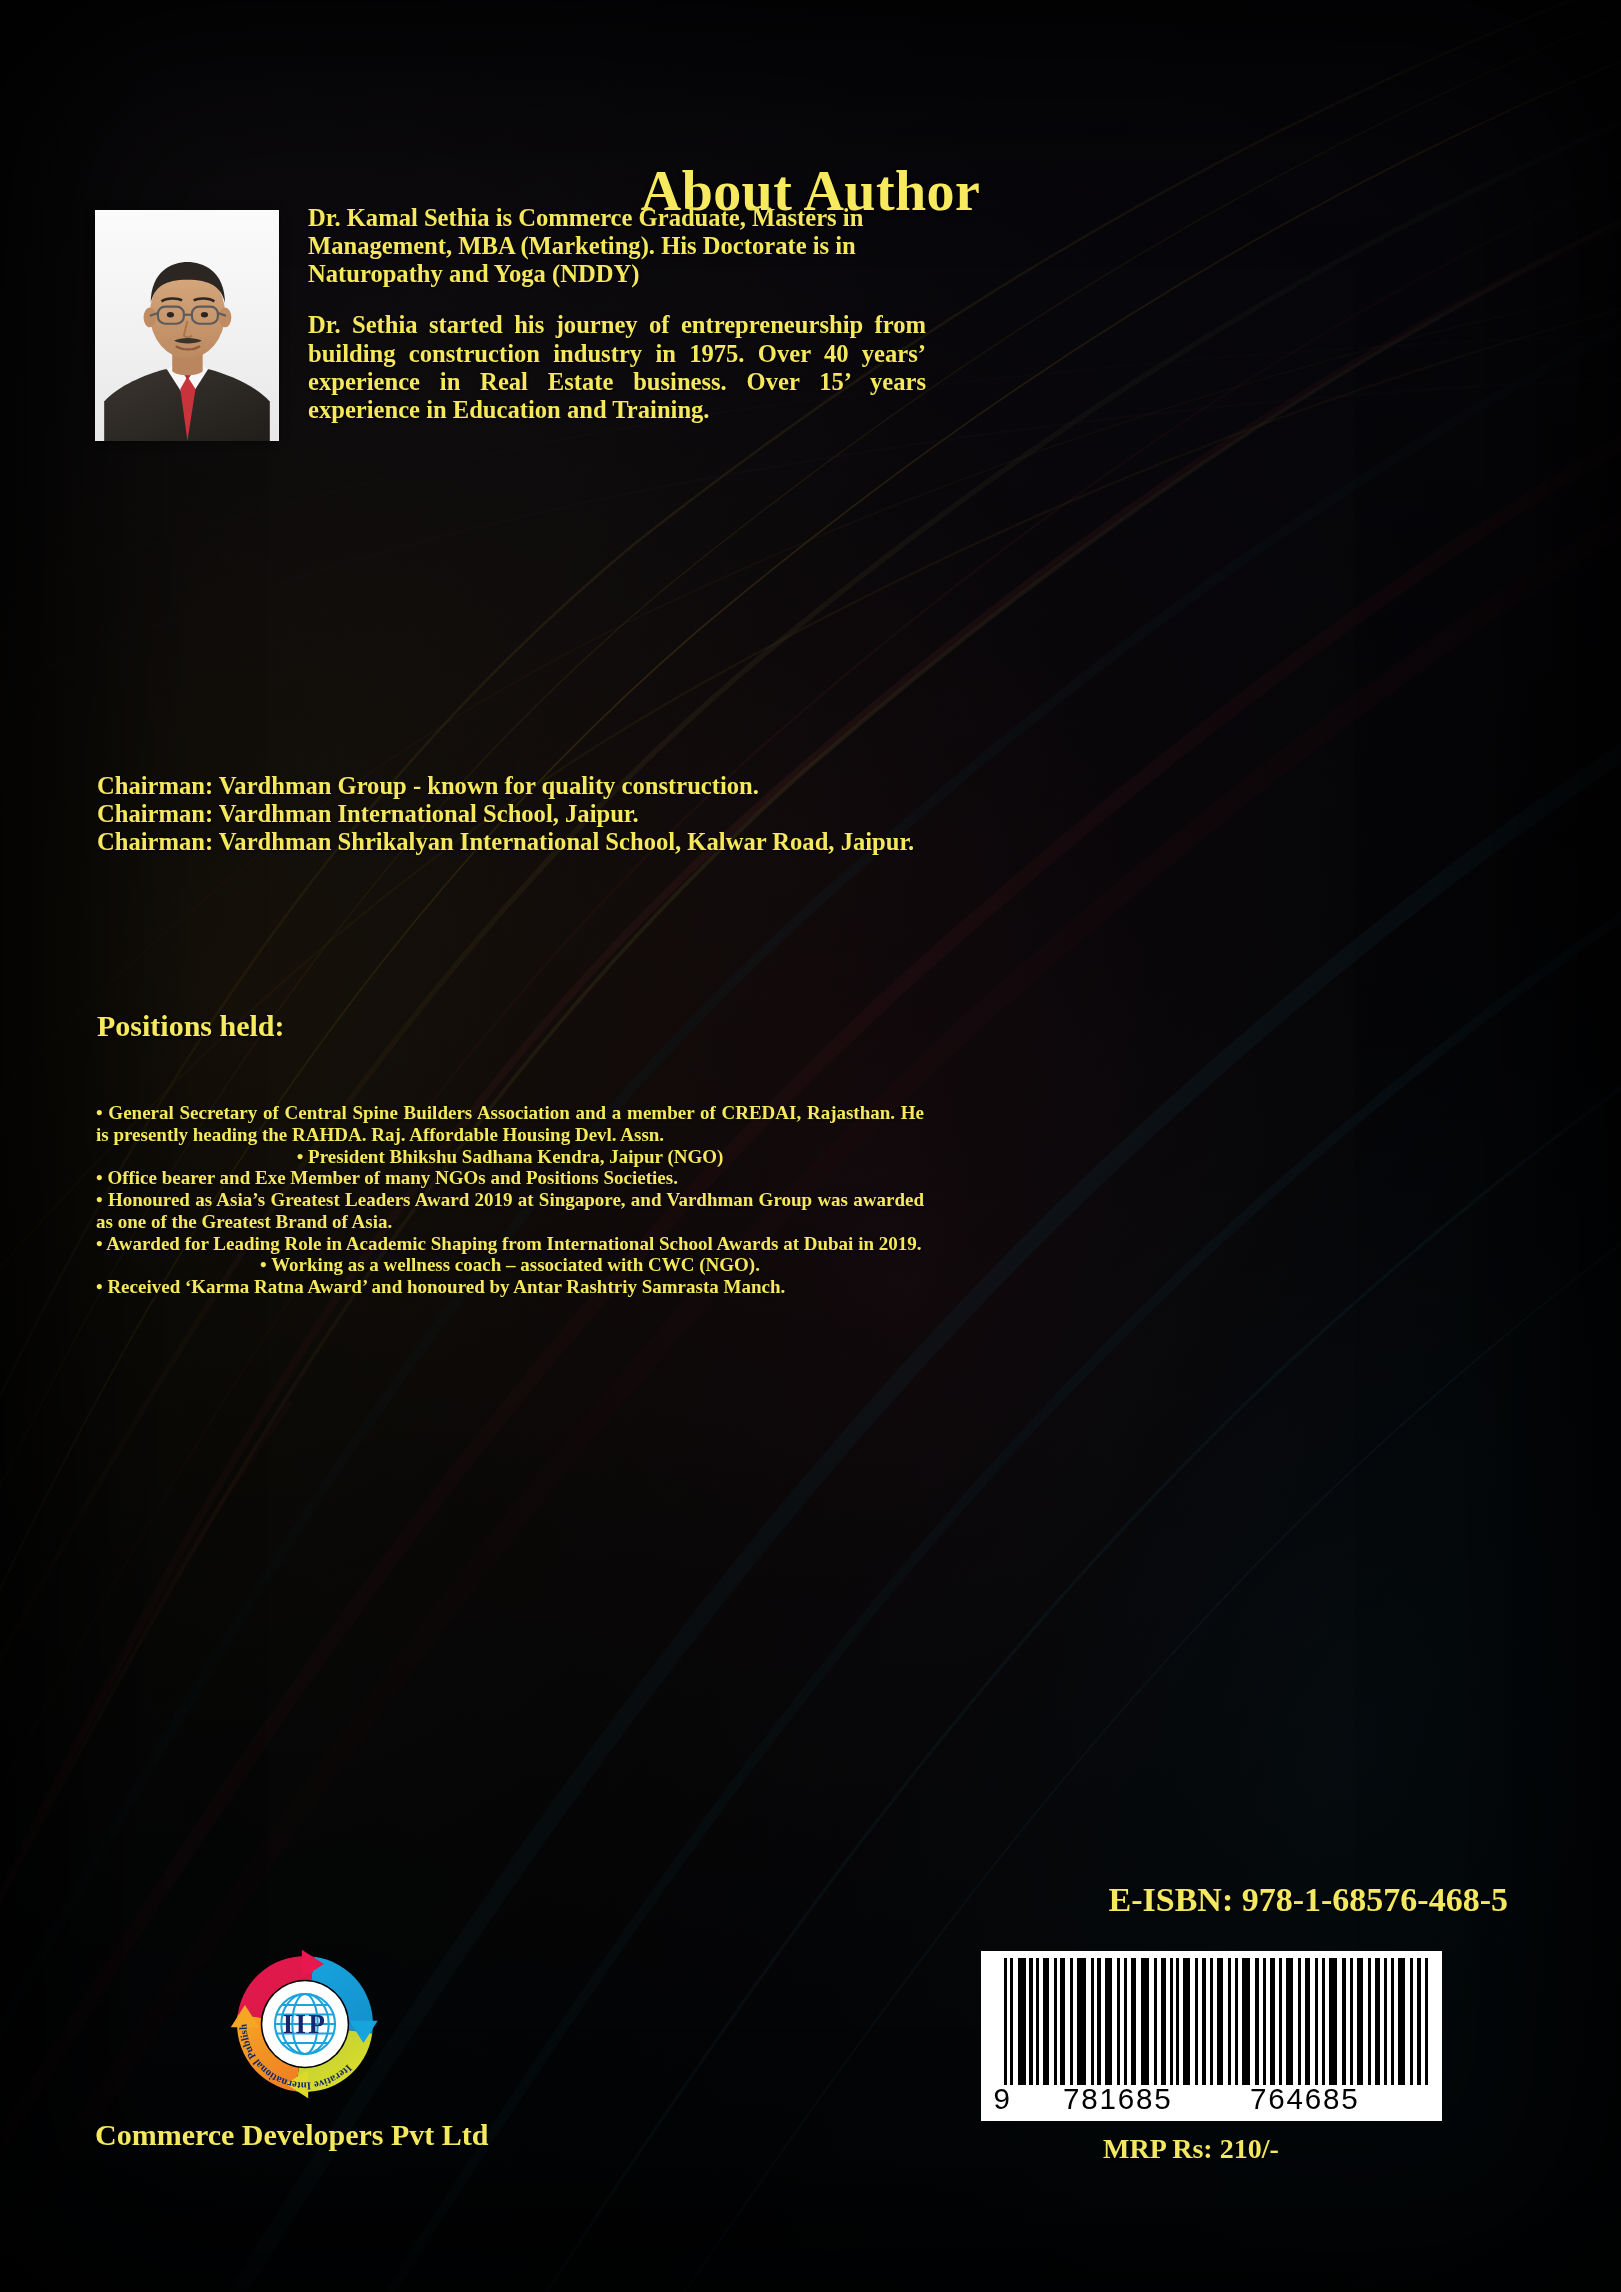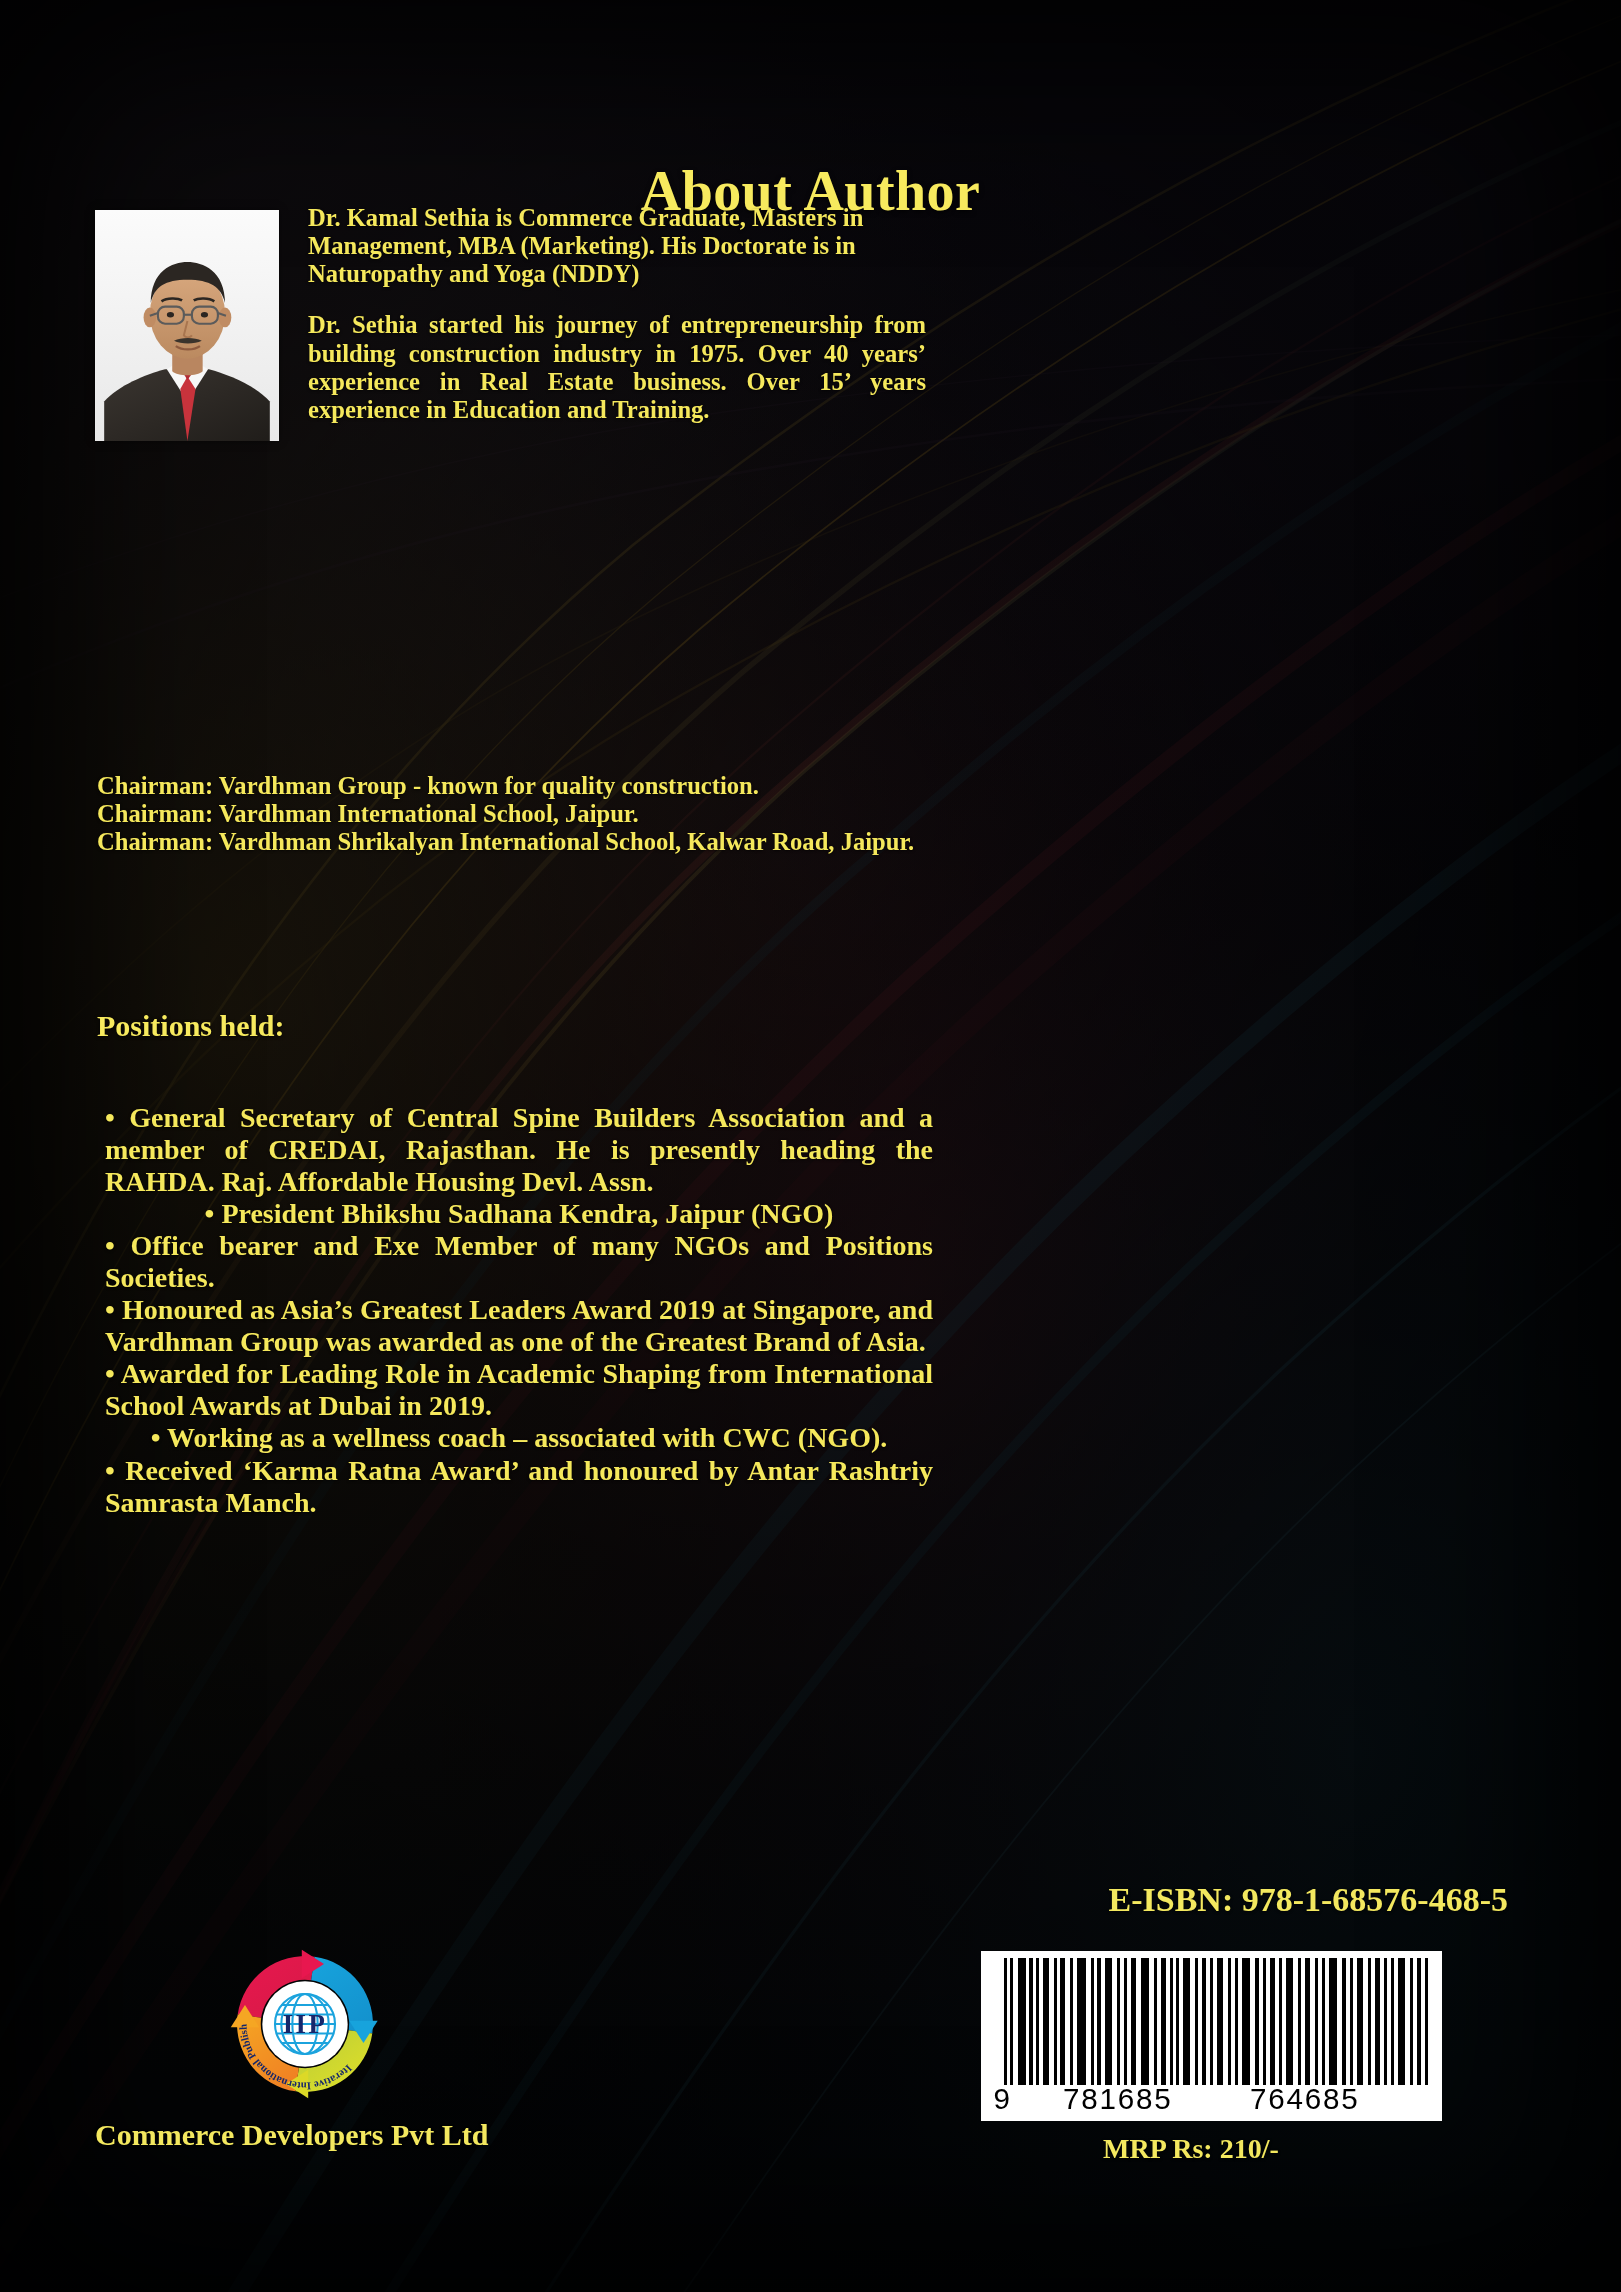--- a/index.html
+++ b/index.html
@@ -122,25 +122,25 @@
     left: 97px;
     top: 1009px;
     color: #f7ea5e;
     font-size: 30px;
     font-weight: bold;
     text-shadow: 0 0.9px 3.6px rgba(0,0,0,0.75);
   }
 
   .positions-list {
     position: absolute;
-    left: 105px;
+    left: 96px;
     top: 1102px;
     width: 828px;
     color: #f5e85c;
-    font-size: 28px;
+    font-size: 19px;
     line-height: 1.145;
     font-weight: bold;
     text-shadow: 0 0.9px 2.7px rgba(0,0,0,0.7);
   }
   .positions-list .bullet-item {
     margin: 0;
     text-align: justify;
     text-justify: inter-word;
   }
   .positions-list .bullet-item.last-left {

